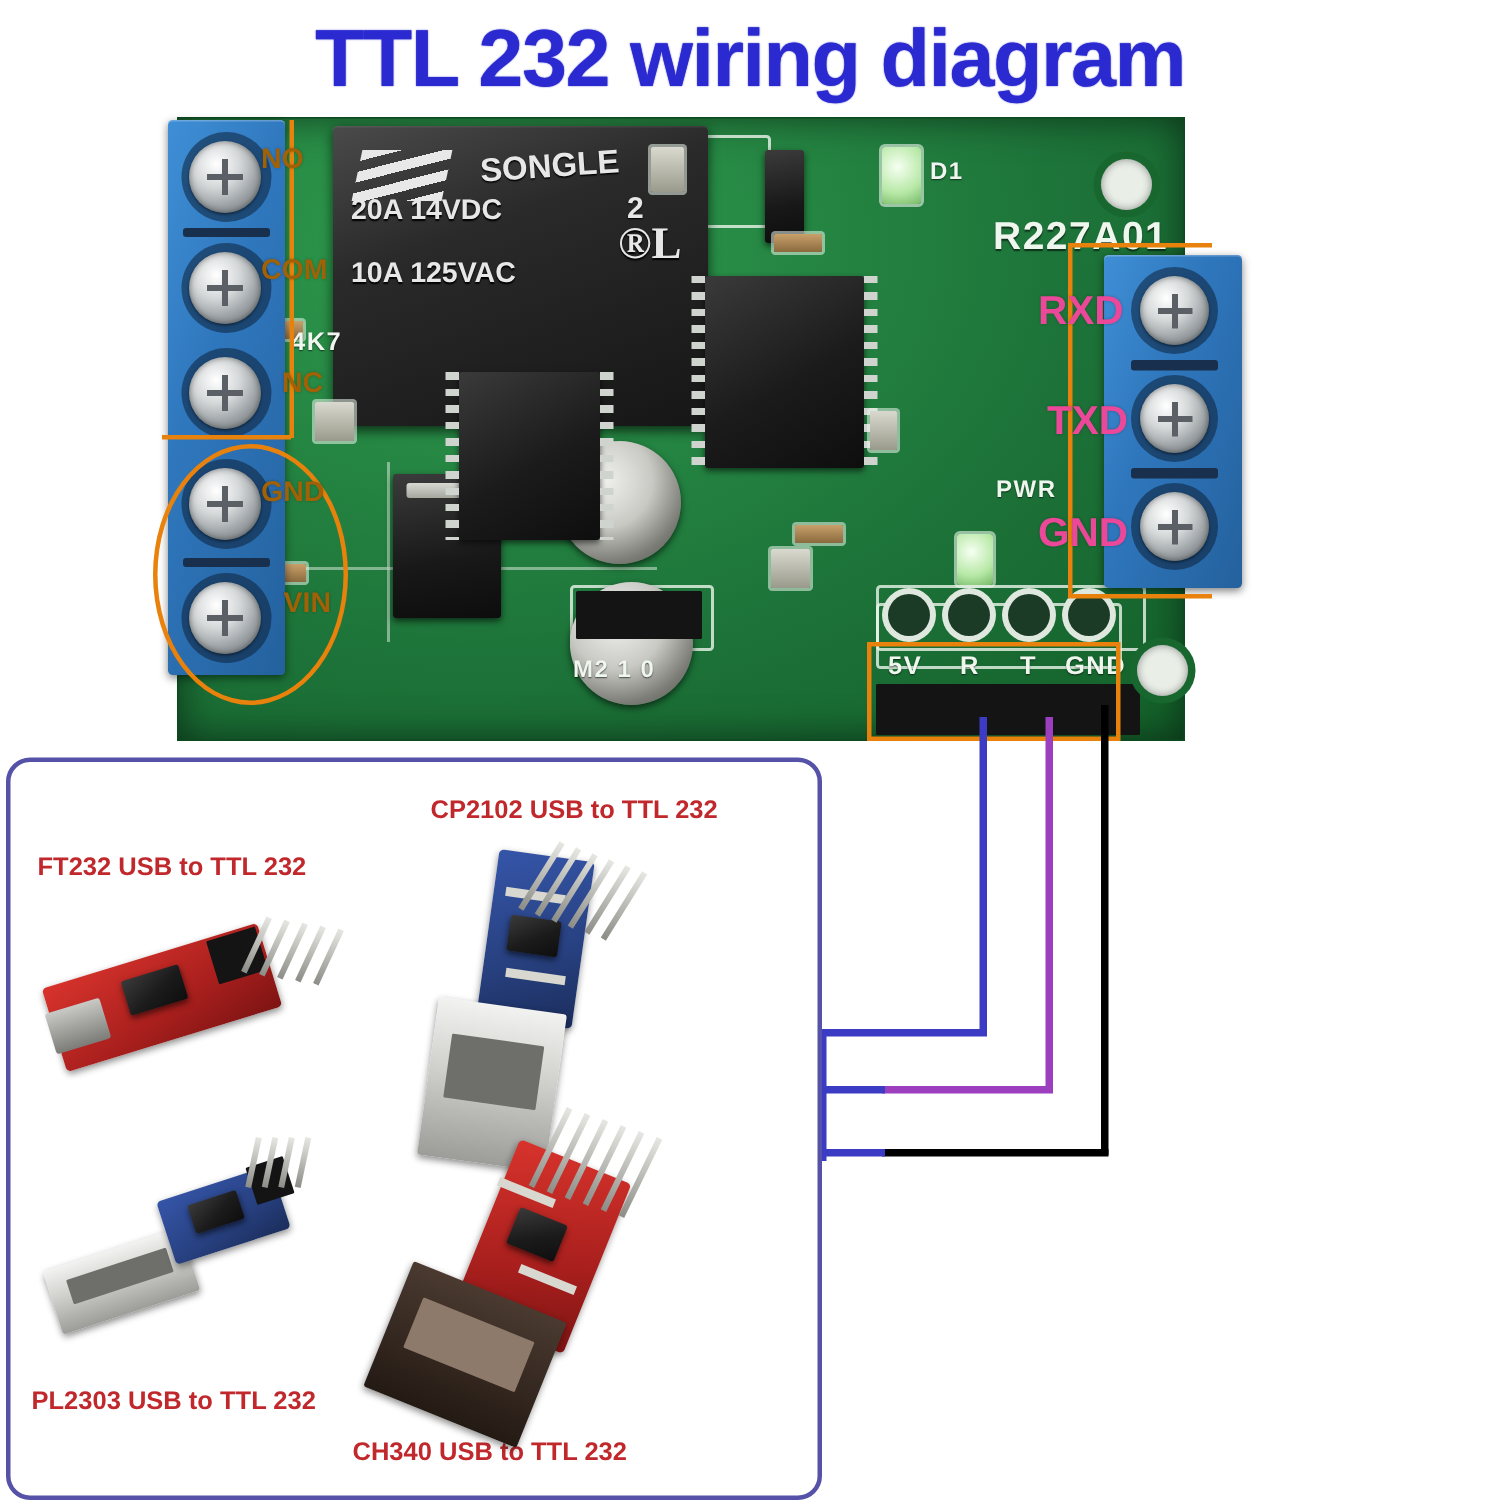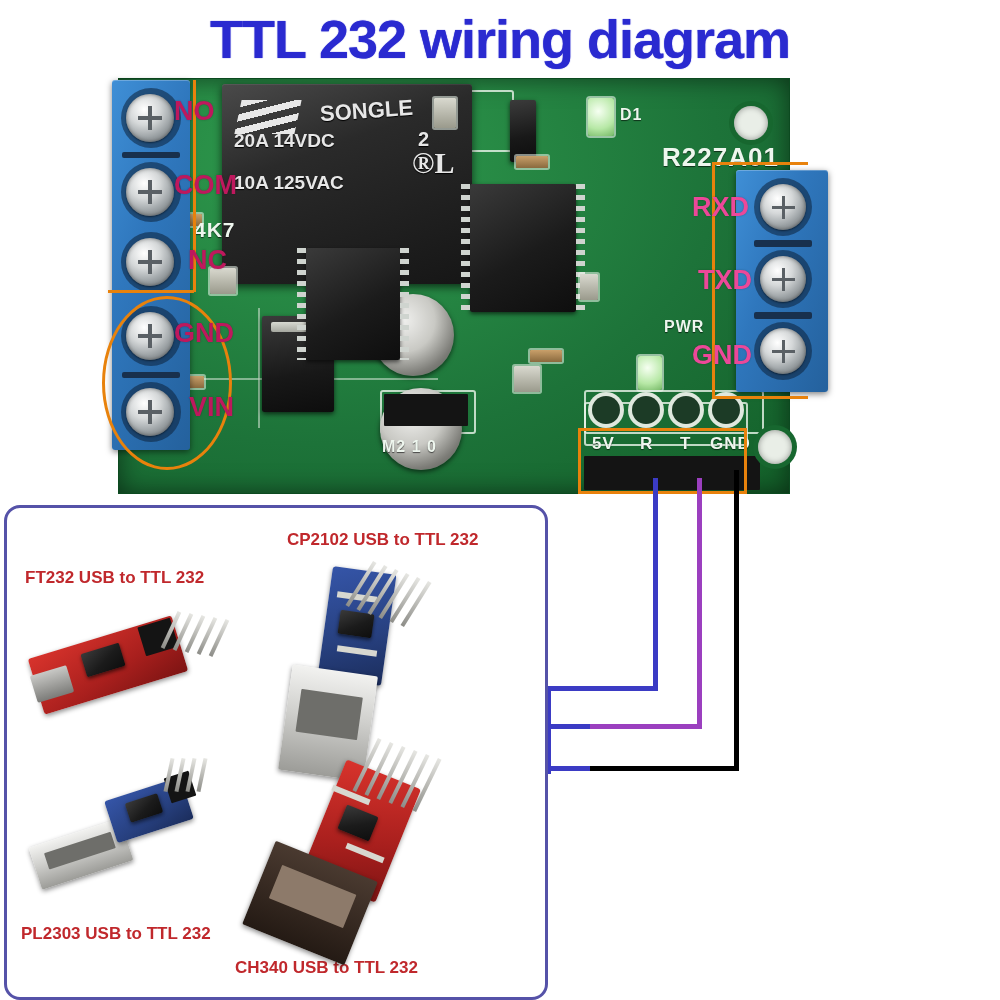--- a/index.html
+++ b/index.html
@@ -67,21 +67,21 @@
   .screw .cross{position:absolute;inset:25%;
       background:
         linear-gradient(90deg,transparent 42%,#5a6065 42% 58%,transparent 58%),
         linear-gradient(0deg,transparent 42%,#5a6065 42% 58%,transparent 58%);}
   .tbslot{position:absolute;background:#18304d;border-radius:2px;}
   .tbwell{position:absolute;border-radius:50%;background:rgba(12,32,56,.55);}
 
   
   .lbl{position:absolute;font-family:"Liberation Sans", sans-serif;font-weight:bold;
        white-space:nowrap;}
-  .lbl-orange{color:#be185d;font-size:27px;text-shadow:0 0 2px rgba(0,0,0,.25);}
+  .lbl-orange{color:#a16207;font-size:19px;text-shadow:0 0 2px rgba(0,0,0,.25);}
   .lbl-red{color:#ec4899;font-size:27px;text-shadow:0 0 2px rgba(0,0,0,.25);}
   .lbl-darkred{color:#b31218;font-size:23px;}
   .lbl-adapter{color:#c0282c;font-size:17px;font-weight:bold;}
 
   .anno{position:absolute;background:#e8820c;}
   .anno-line-v{width:3px;}
   .anno-line-h{height:3px;}
   .anno-circle{position:absolute;border:3px solid #e8820c;border-radius:50%;
        background:transparent;}
 
@@ -164,21 +164,21 @@
     <div class="smd res" style="left:412px;top:272px;width:32px;height:12px;"></div>
     <div class="smd res" style="left:54px;top:136px;width:30px;height:12px;"></div>
     <div class="smd res" style="left:56px;top:298px;width:30px;height:12px;"></div>
     <div class="smd" style="left:32px;top:18px;width:26px;height:14px;"></div>
     <div class="smd" style="left:316px;top:20px;width:22px;height:30px;"></div>
     <div class="smd" style="left:40px;top:190px;width:26px;height:26px;"></div>
     <div class="smd" style="left:92px;top:190px;width:26px;height:26px;"></div>
     <div class="smd" style="left:462px;top:196px;width:18px;height:26px;"></div>
     <div class="smd" style="left:396px;top:288px;width:26px;height:26px;"></div>
 
-    <div class="silk" style="left:76px;top:140px;font-size:21px;">4K7</div>
+    <div class="silk" style="left:76px;top:140px;font-size:17px;">4K7</div>
     <div class="silk" style="left:544px;top:64px;font-size:26px;">R227A01</div>
     <div class="silk" style="left:264px;top:360px;font-size:16px;">M2 1 0</div>
 
     <div class="hdr" style="left:266px;top:316px;width:84px;height:32px;"></div>
 
     <div class="silk-box" style="left:466px;top:312px;width:176px;height:40px;"></div>
     <div style="position:absolute;left:474px;top:318px;width:28px;height:28px;border-radius:50%;background:#1c3b26;box-shadow:0 0 0 4px #dfe8de;"></div>
     <div style="position:absolute;left:514px;top:318px;width:28px;height:28px;border-radius:50%;background:#1c3b26;box-shadow:0 0 0 4px #dfe8de;"></div>
     <div style="position:absolute;left:554px;top:318px;width:28px;height:28px;border-radius:50%;background:#1c3b26;box-shadow:0 0 0 4px #dfe8de;"></div>
     <div style="position:absolute;left:594px;top:318px;width:28px;height:28px;border-radius:50%;background:#1c3b26;box-shadow:0 0 0 4px #dfe8de;"></div>

